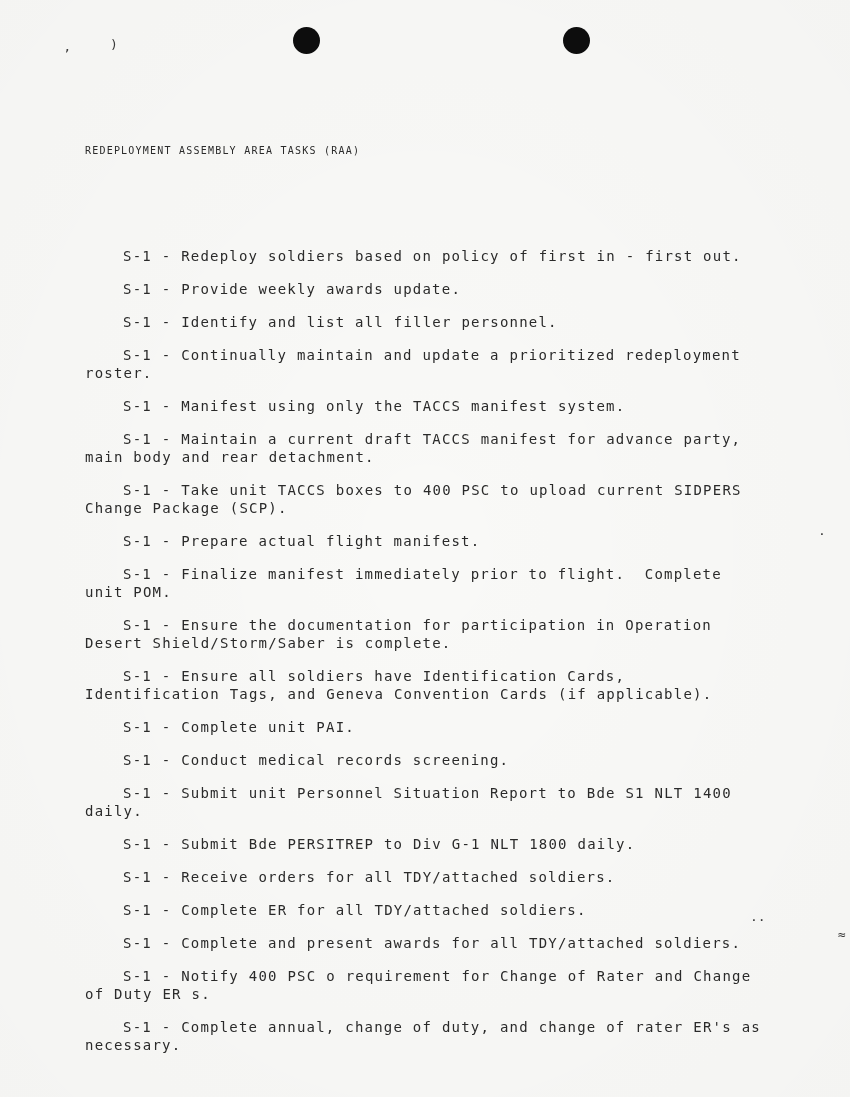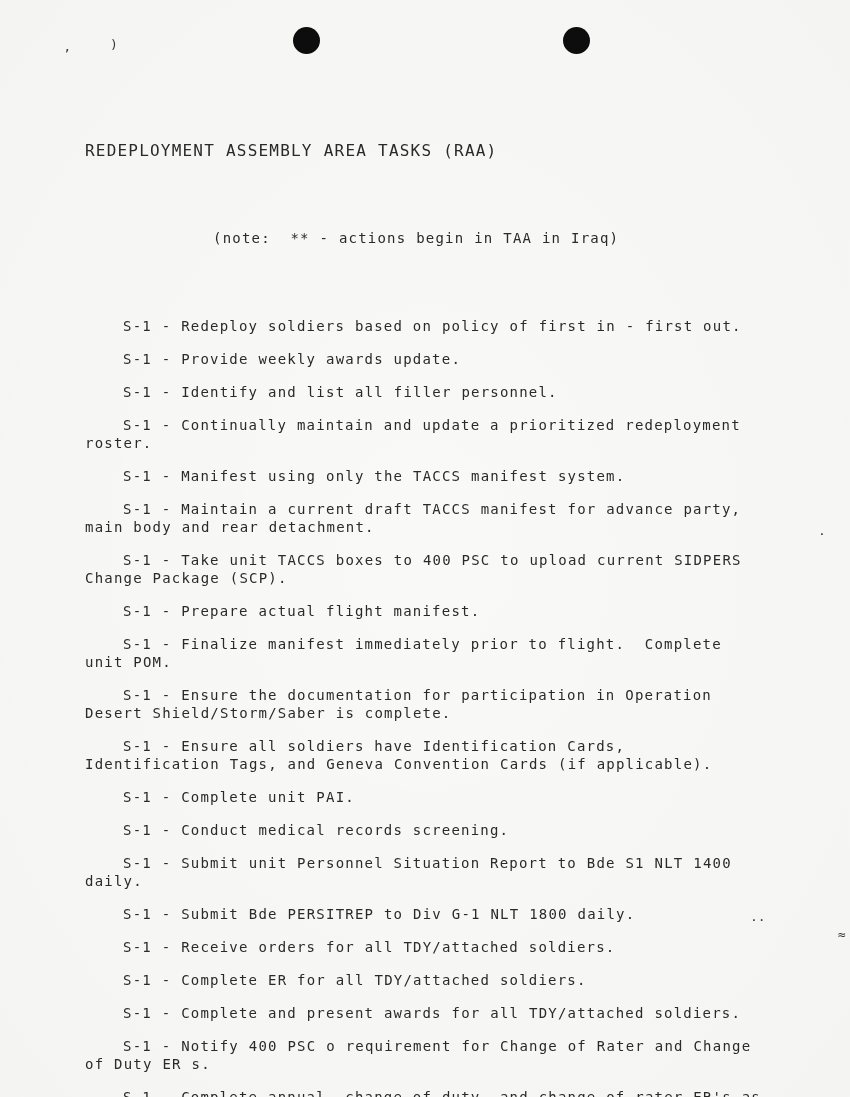--- a/index.html
+++ b/index.html
@@ -41,21 +41,21 @@
     top: 106px;
     width: 680px;
     font-size: 14px;
     line-height: 18px;
     letter-spacing: 1.2px;
     white-space: pre-wrap;
     word-spacing: 0.2px;
   }
   .doc-title {
     margin: 0 0 15px 0;
-    font-size: 16px;
+    font-size: 10px;
     font-weight: normal;
   }
   .doc-note {
     margin: 0 0 16px 0;
     padding-left: 128px;
   }
   .task {
     margin: 0 0 15px 0;
     text-indent: 38px;
   }
@@ -70,21 +70,20 @@
 <body>
 
 <div class="page">
 
   <div class="hole-punch left"></div>
   <div class="hole-punch right"></div>
 
   <div class="text-column">
     <h1 class="doc-title">REDEPLOYMENT ASSEMBLY AREA TASKS (RAA)</h1>
 
-    <p class="doc-note">(note:  ** - actions begin in TAA in Iraq)</p>
 
     <div id="task-list"><p class="task">S-1 - Redeploy soldiers based on policy of first in - first out.</p><p class="task">S-1 - Provide weekly awards update.</p><p class="task">S-1 - Identify and list all filler personnel.</p><p class="task">S-1 - Continually maintain and update a prioritized redeployment roster.</p><p class="task">S-1 - Manifest using only the TACCS manifest system.</p><p class="task">S-1 - Maintain a current draft TACCS manifest for advance party, main body and rear detachment.</p><p class="task">S-1 - Take unit TACCS boxes to 400 PSC to upload current SIDPERS Change Package (SCP).</p><p class="task">S-1 - Prepare actual flight manifest.</p><p class="task">S-1 - Finalize manifest immediately prior to flight.  Complete unit POM.</p><p class="task">S-1 - Ensure the documentation for participation in Operation Desert Shield/Storm/Saber is complete.</p><p class="task">S-1 - Ensure all soldiers have Identification Cards, Identification Tags, and Geneva Convention Cards (if applicable).</p><p class="task">S-1 - Complete unit PAI.</p><p class="task">S-1 - Conduct medical records screening.</p><p class="task">S-1 - Submit unit Personnel Situation Report to Bde S1 NLT 1400 daily.</p><p class="task">S-1 - Submit Bde PERSITREP to Div G-1 NLT 1800 daily.</p><p class="task">S-1 - Receive orders for all TDY/attached soldiers.</p><p class="task">S-1 - Complete ER for all TDY/attached soldiers.</p><p class="task">S-1 - Complete and present awards for all TDY/attached soldiers.</p><p class="task">S-1 - Notify 400 PSC o requirement for Change of Rater and Change of Duty ER s.</p><p class="task">S-1 - Complete annual, change of duty, and change of rater ER's as necessary.</p></div>
   </div>
 
   <div id="artifact-layer">
       <span class="artifact-mark" style="left: 63px; top: 48px;">’</span>
       <span class="artifact-mark" style="left: 110px; top: 38px;">)</span>
       <span class="artifact-mark" style="left: 818px; top: 527px;">·</span>
       <span class="artifact-mark" style="left: 750px; top: 913px;">··</span>
       <span class="artifact-mark" style="left: 838px; top: 928px;">≈</span>

